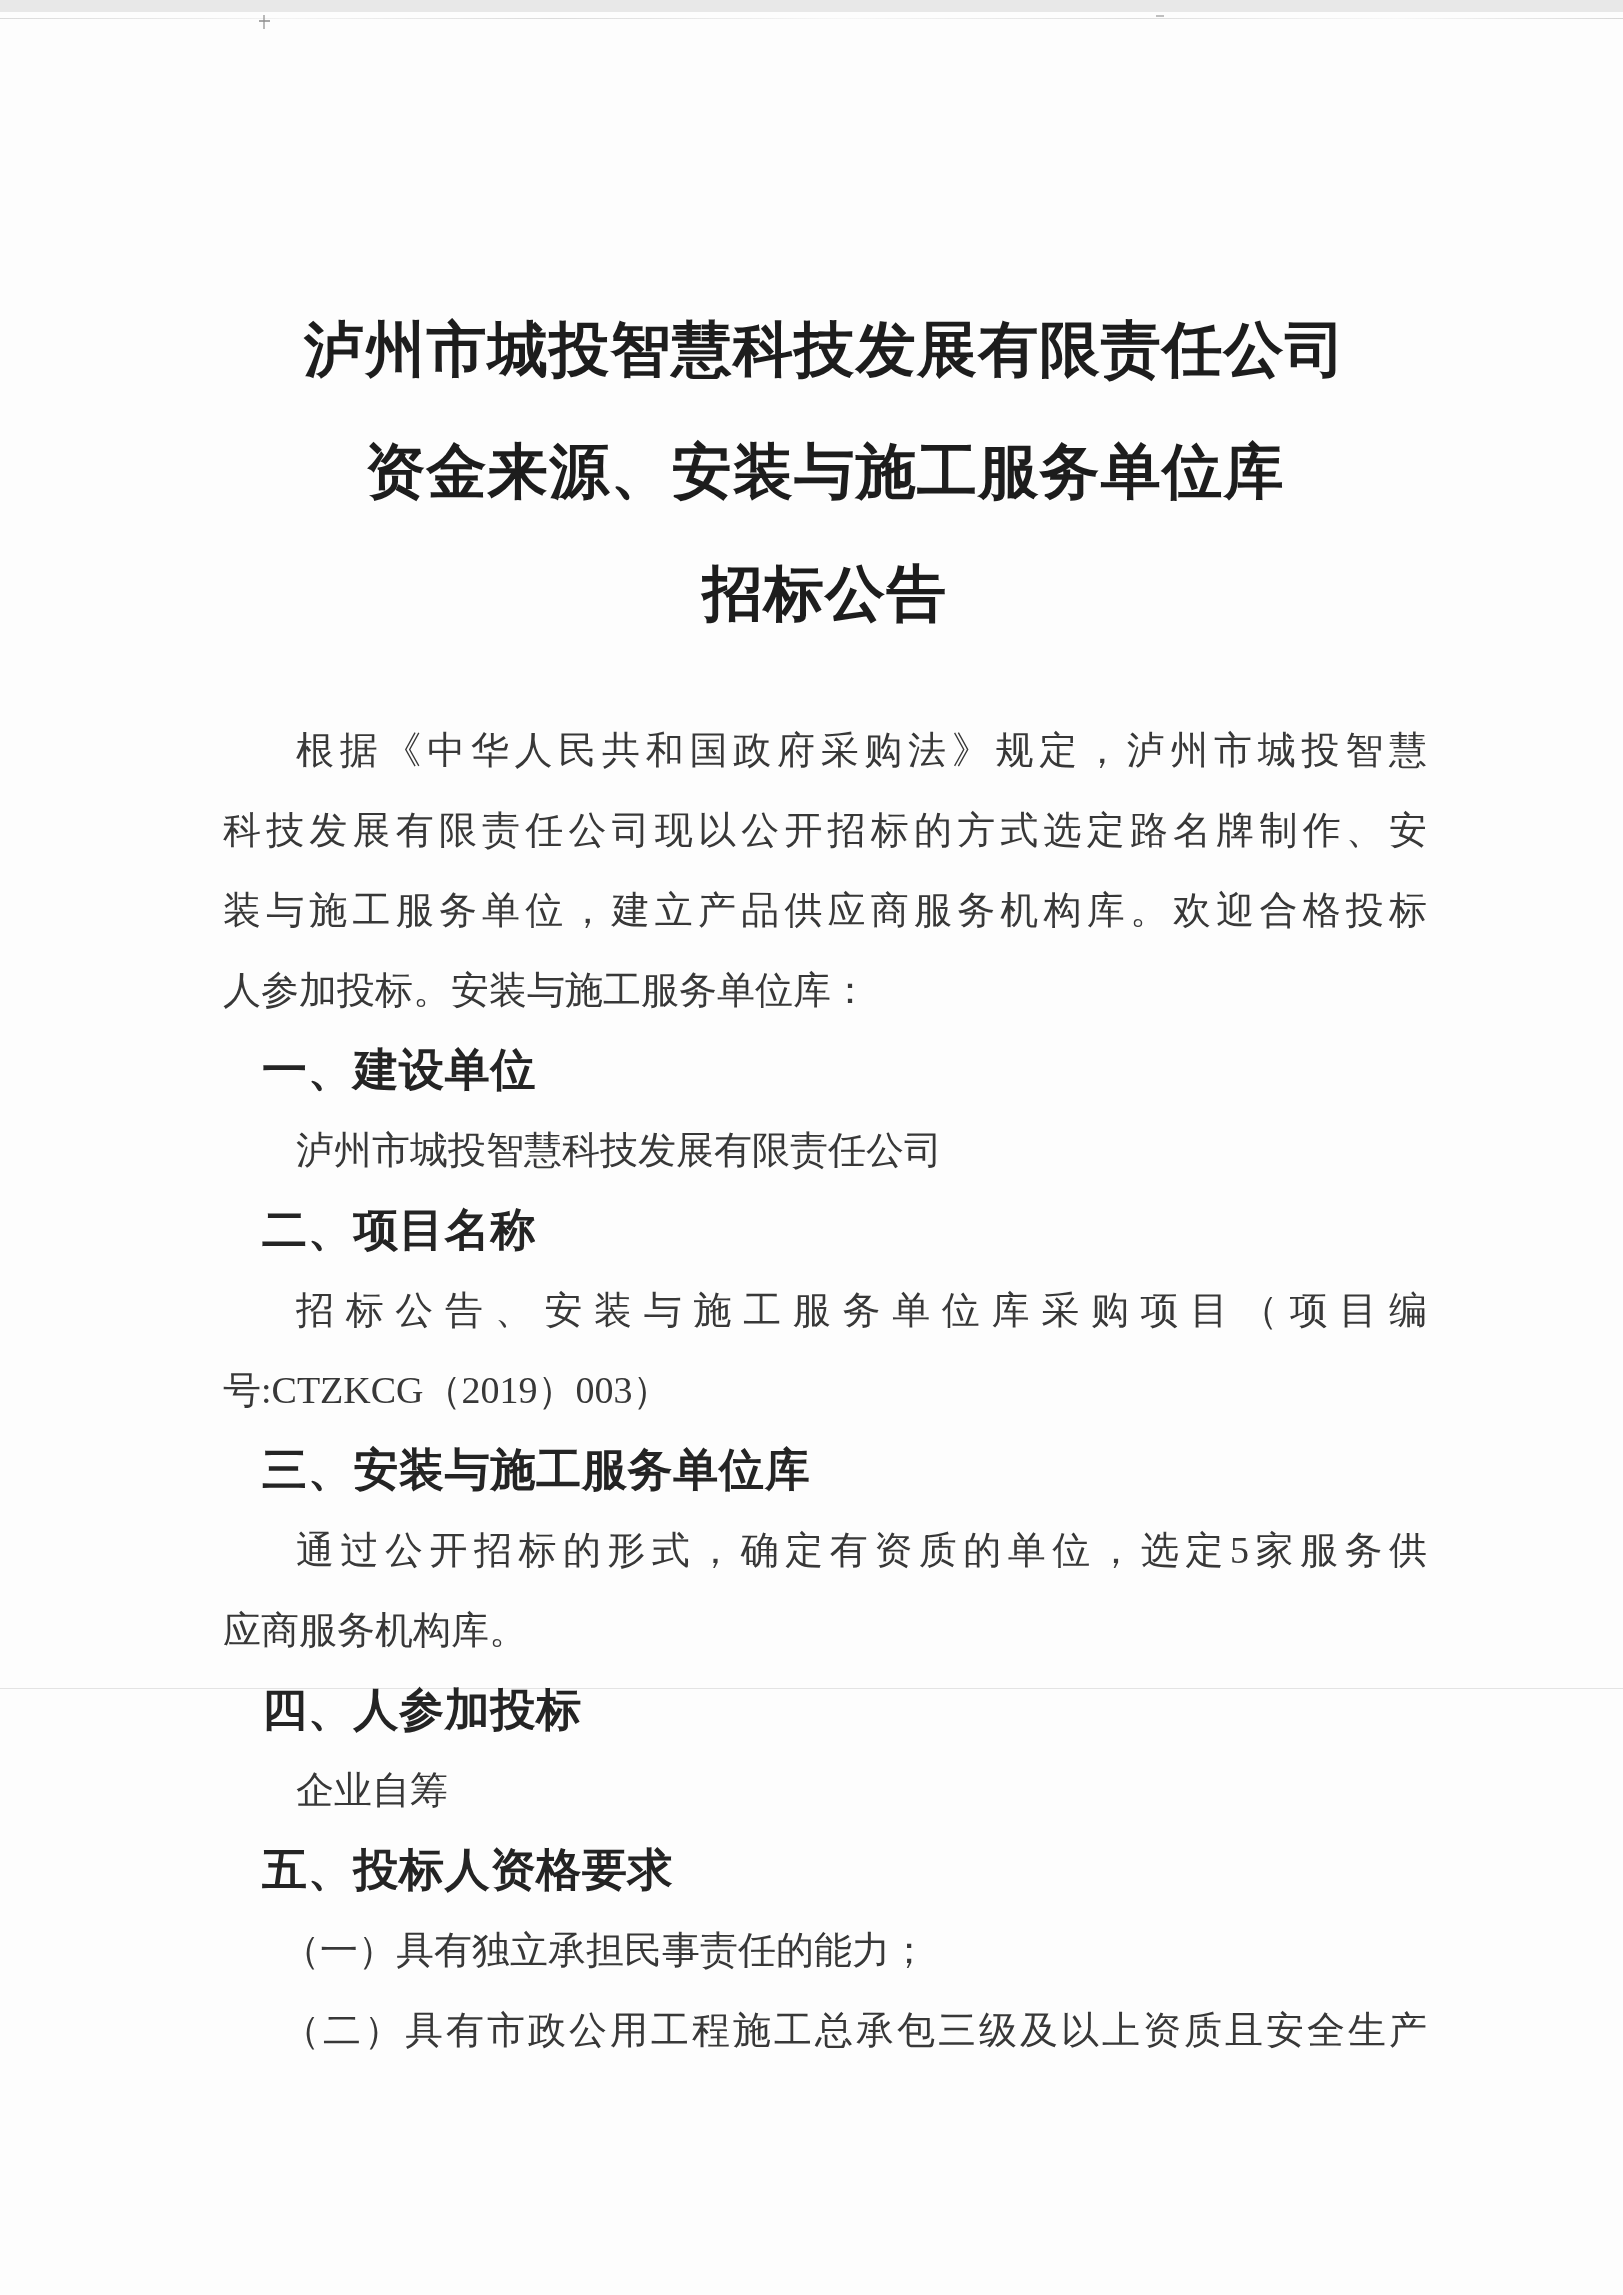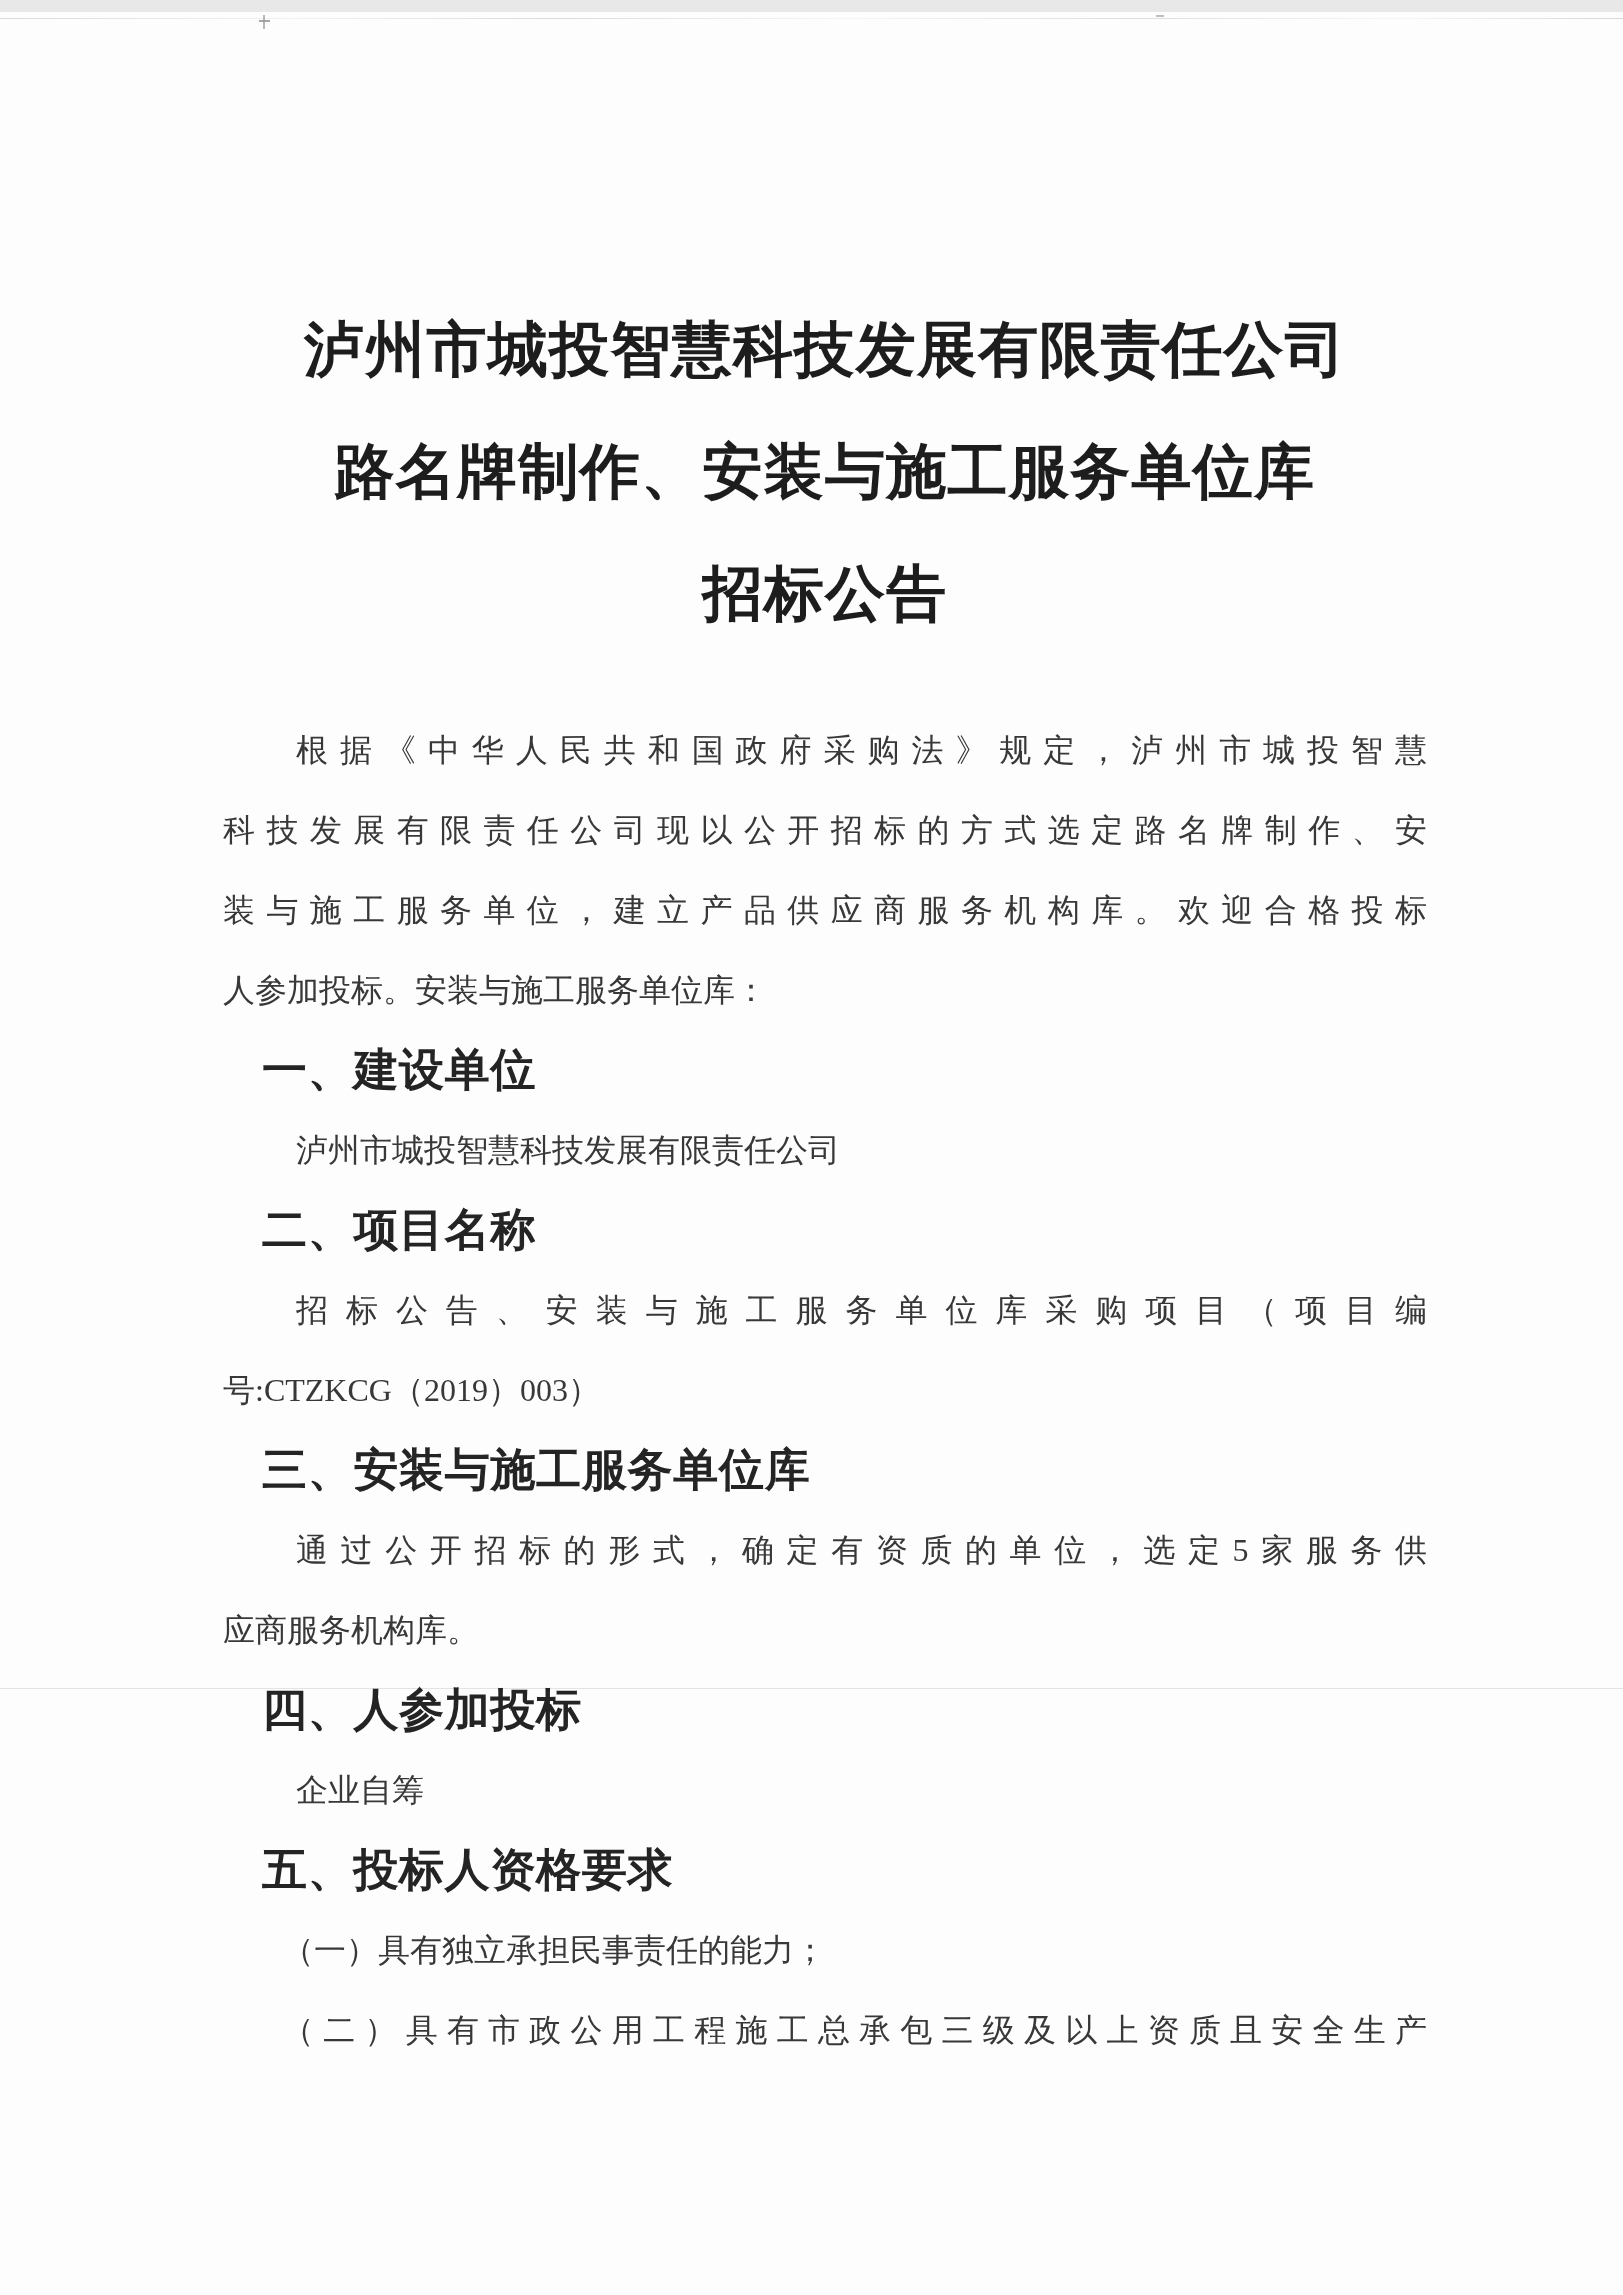--- a/index.html
+++ b/index.html
@@ -61,21 +61,21 @@
     color: #1d1d1d;
     white-space: nowrap;
   }
 
   .body-block {
     position: absolute;
     left: 223px; top: 698px;
     width: 1204px;
   }
   .line {
-    font-size: 32px;
+    font-size: 38px;
     line-height: 80px;
     color: #383838;
     white-space: nowrap;
   }
   .line.justify {
     white-space: normal;
     text-align: justify;
     text-align-last: justify;
     text-justify: inter-character;
   }
@@ -95,21 +95,21 @@
 
 <div class="page">
 
   <div class="scan-top"></div>
   <div class="scan-mark-a"></div>
   <div class="scan-mark-b"></div>
   <div class="scan-line-mid"></div>
 
   <div class="title-block">
     <div class="title-line">泸州市城投智慧科技发展有限责任公司</div>
-    <div class="title-line">路名牌制作、安装与施工服务单位库</div>
+    <div class="title-line">资金来源、安装与施工服务单位库</div>
     <div class="title-line">招标公告</div>
   </div>
 
   <div class="body-block">
 
     <div class="line justify ind-para">根据《中华人民共和国政府采购法》规定，泸州市城投智慧</div>
     <div class="line justify">科技发展有限责任公司现以公开招标的方式选定路名牌制作、安</div>
     <div class="line justify">装与施工服务单位，建立产品供应商服务机构库。欢迎合格投标</div>
     <div class="line">人参加投标。安装与施工服务单位库：</div>
 

